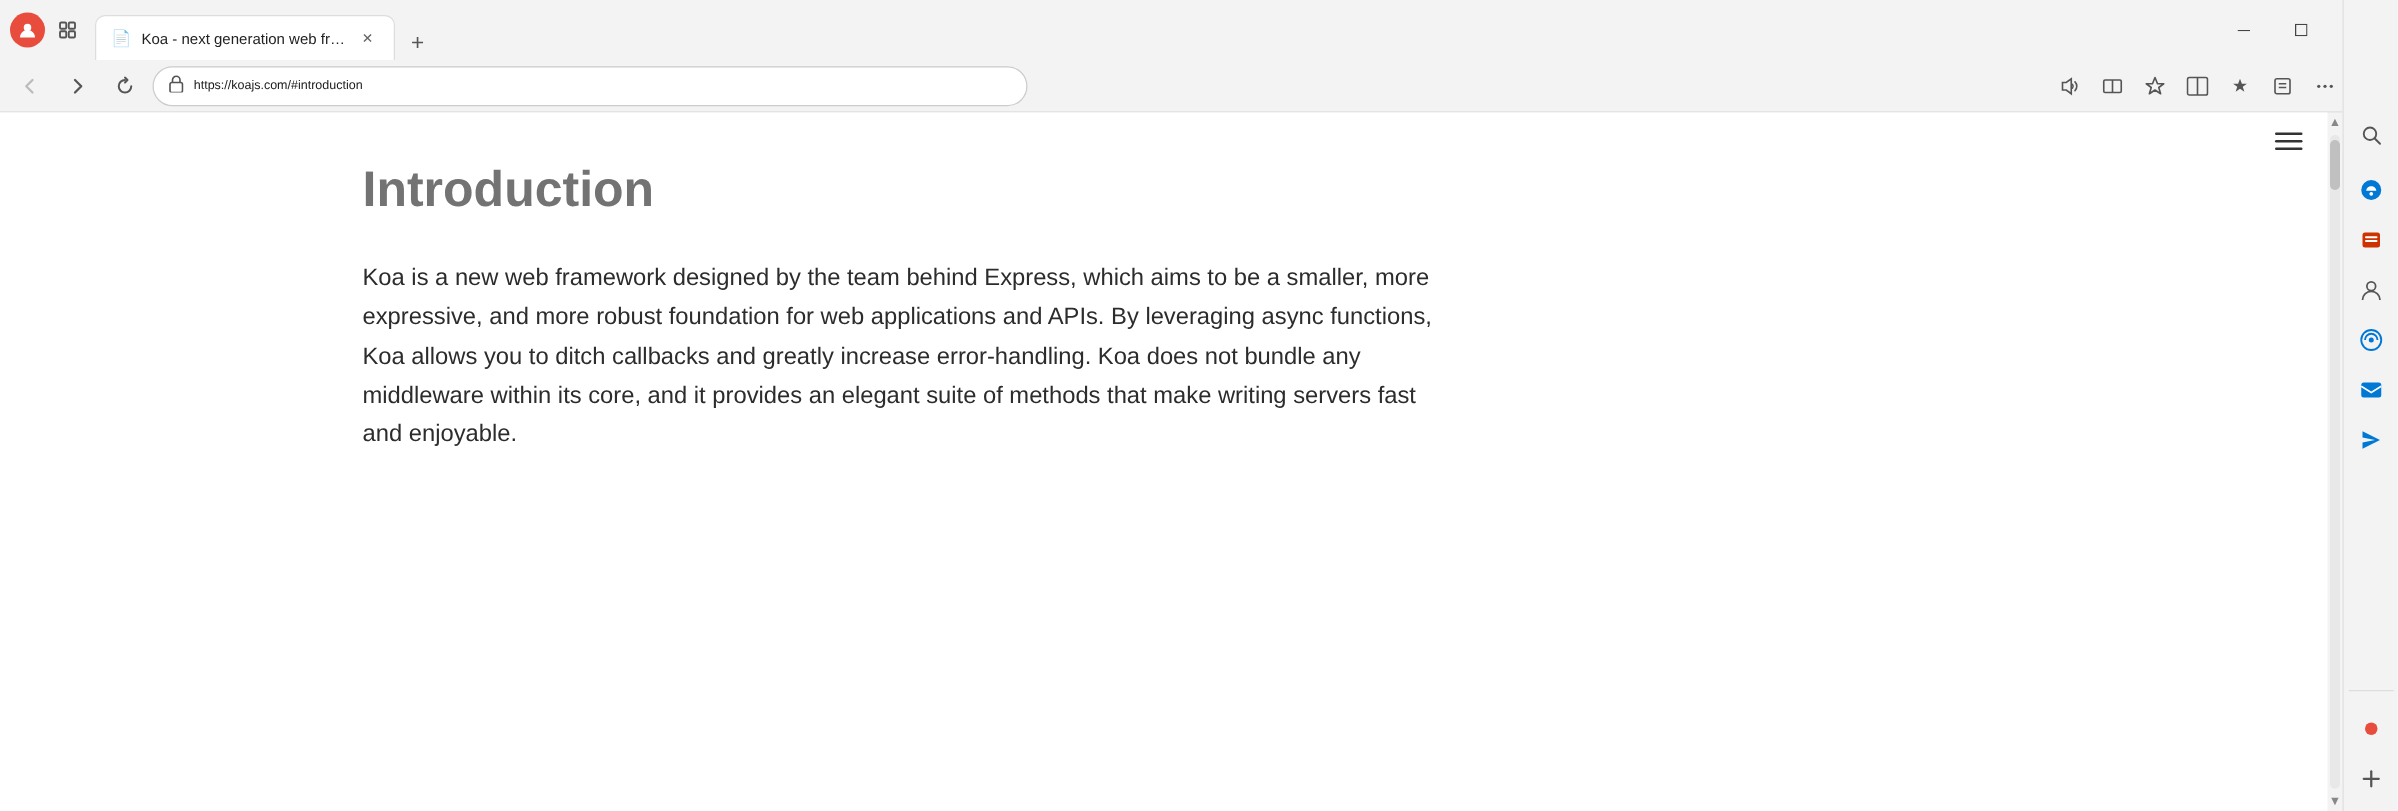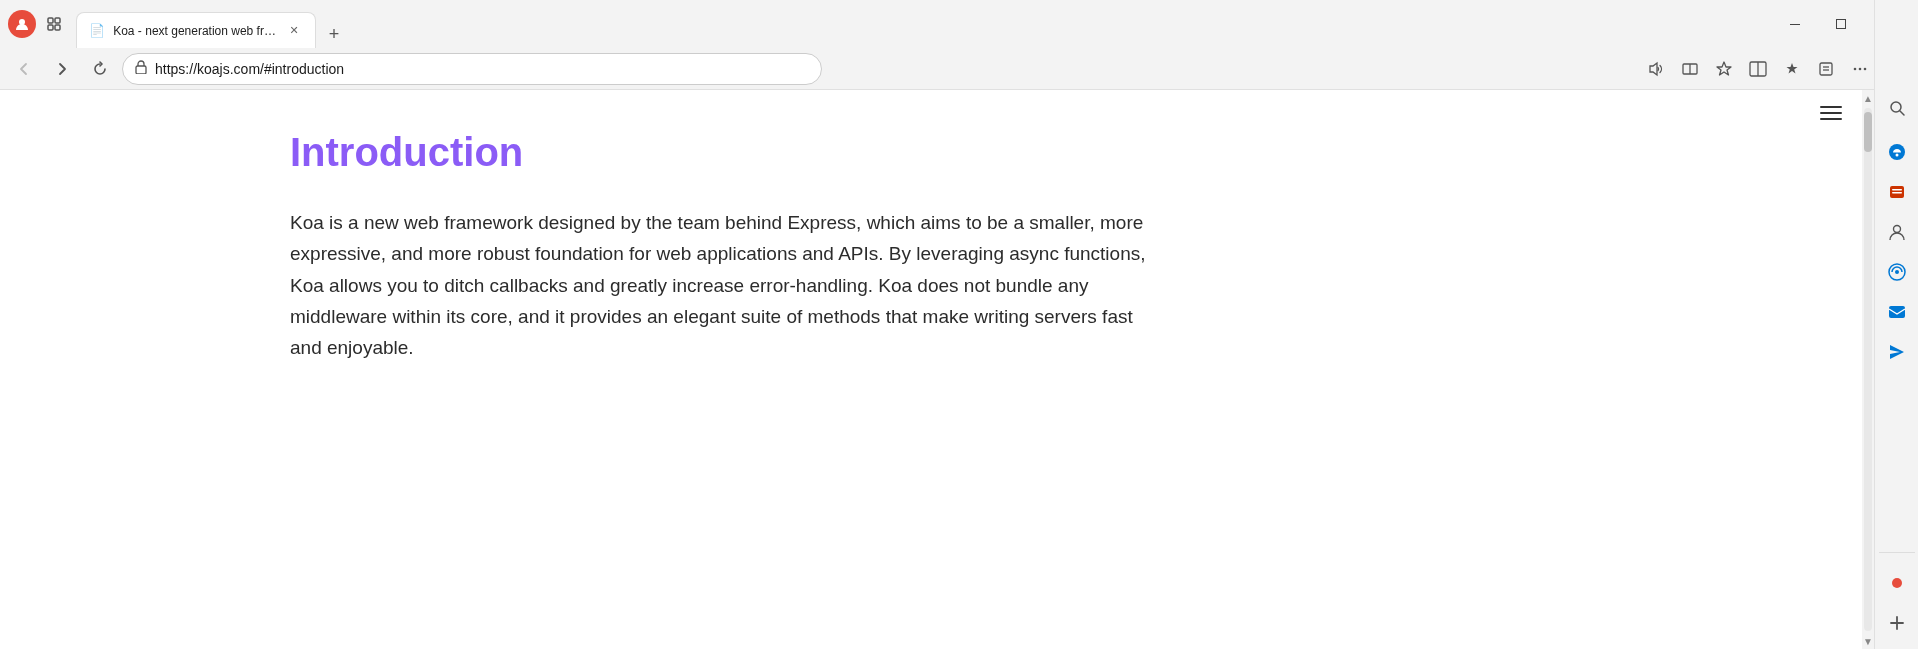--- a/index.html
+++ b/index.html
@@ -136,21 +136,21 @@
       border-radius: 20px;
       display: flex;
       align-items: center;
       padding: 0 12px;
       height: 32px;
       gap: 8px;
     }
     .lock-icon { font-size: 12px; color: #555; }
     .address-input {
       border: none; outline: none;
-      font-size: 14px;
+      font-size: 10px;
       color: #1a1a1a;
       flex: 1;
       background: transparent;
     }
 
     .toolbar-right {
       display: flex;
       align-items: center;
       gap: 2px;
       margin-left: auto;
@@ -253,21 +253,21 @@
       font-size: 18px;
       display: flex; flex-direction: column; gap: 4px;
     }
     .hamburger-line {
       width: 22px; height: 2px; background: #333; border-radius: 1px;
     }
 
     .page-title {
       font-size: 40px;
       font-weight: 700;
-      color: #8b5cf6;
+      color: #737373;
       margin-bottom: 32px;
       font-family: 'Segoe UI', Arial, sans-serif;
     }
     .page-body {
       font-size: 19px;
       line-height: 1.65;
       color: #2c2c2c;
       max-width: 860px;
       font-family: 'Segoe UI', Arial, sans-serif;
       margin-top: 28px;

